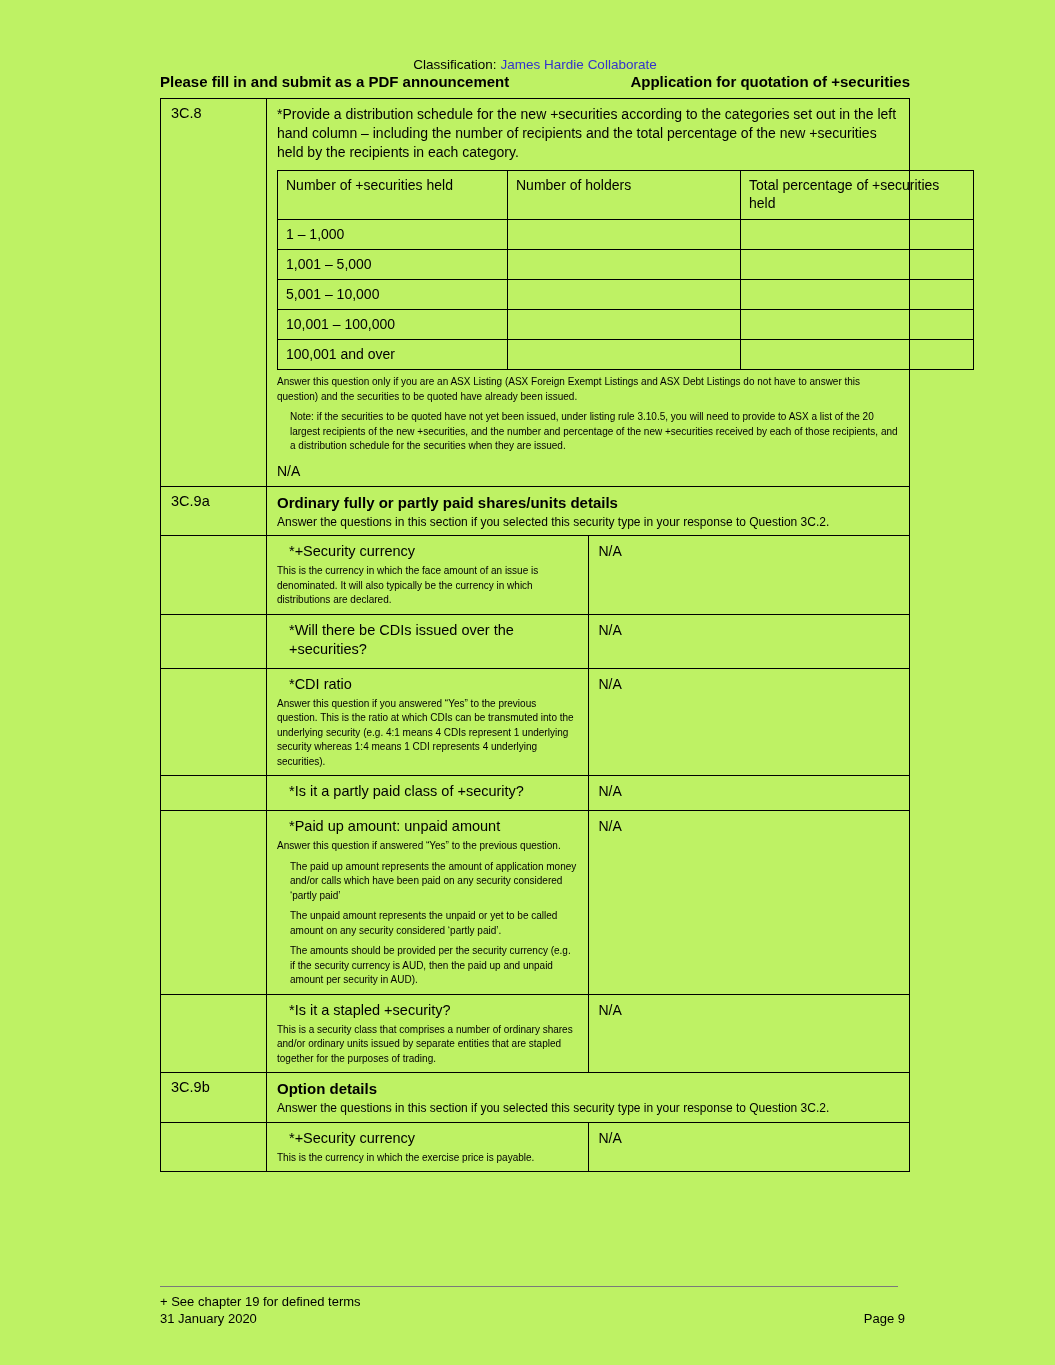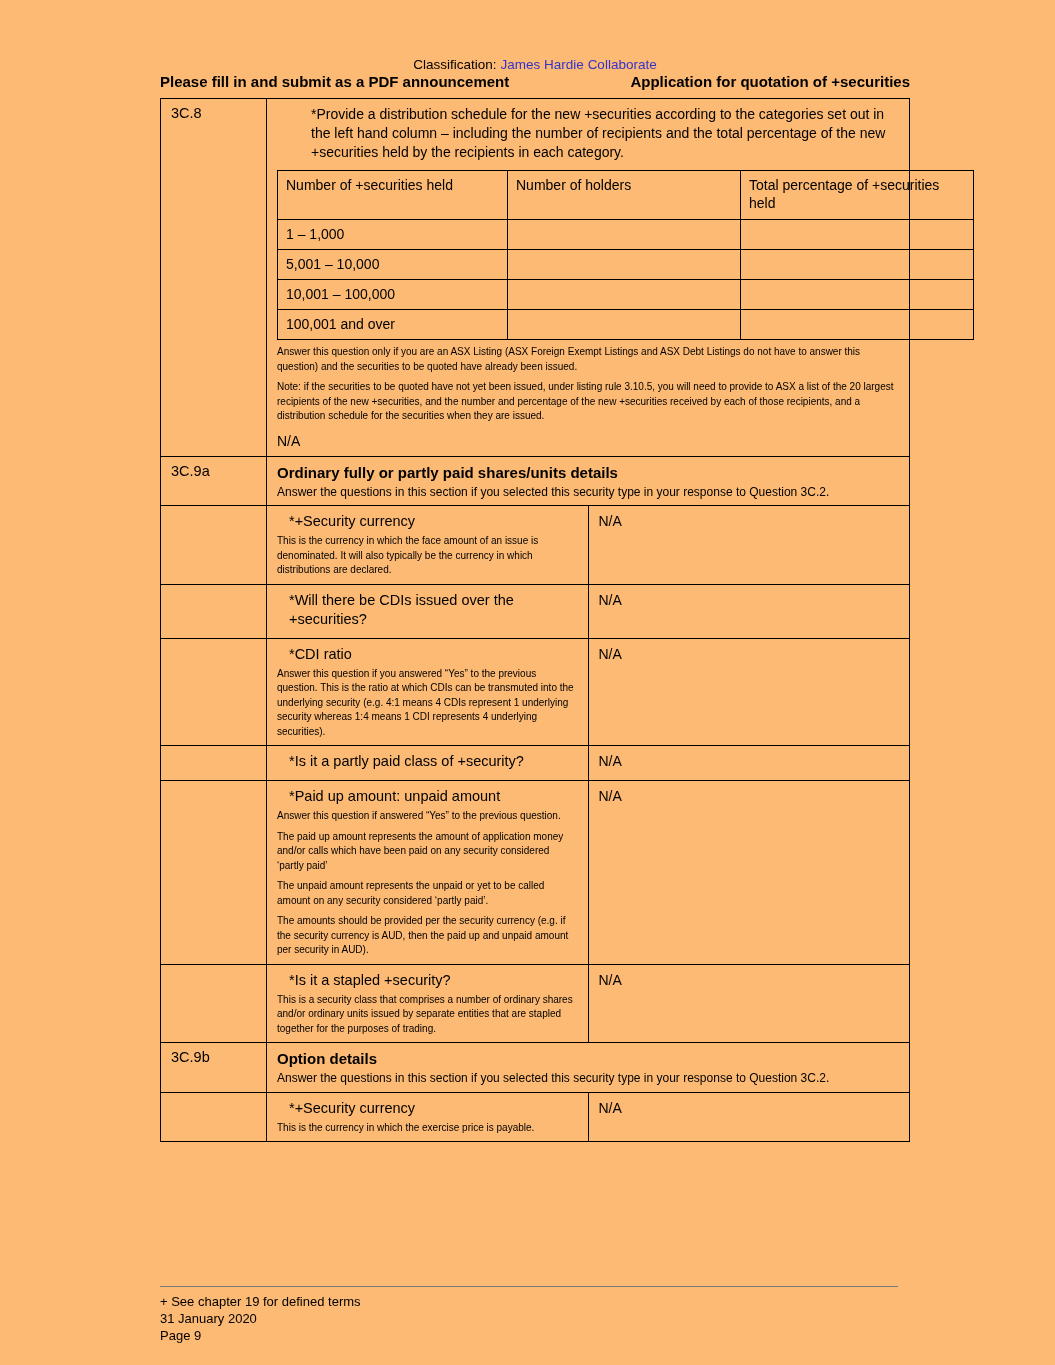--- a/index.html
+++ b/index.html
@@ -1,19 +1,19 @@
 <!DOCTYPE html>
 <html><head>
 <meta charset="utf-8">
 <style>
   html,body{margin:0;padding:0;background:#fff;}
   .page{
     position:relative;
     width:1055px;height:1365px;
-    background:#fdba74;
+    background:#bef264;
     font-family:"Liberation Sans","DejaVu Sans",sans-serif;
     color:#000;
     overflow:hidden;
   }
   .content{position:absolute;left:160px;top:0;width:750px;}
   
   .classification{
     padding-top:57px;
     text-align:center;
     font-size:13.5px;
@@ -31,24 +31,24 @@
     width:750px;margin-top:7px;
   }
   table.form td{
     border:1px solid #000;
     vertical-align:top;
     padding:6px 10px;
   }
   td.numcell{width:85px;font-size:14.5px;padding:6px 0 6px 10px;}
   td.qcell{width:332px;padding:6px 8px 6px 9px;}
   td.acell{width:333px;padding:6px 8px;}
-  .body-text{font-size:14px;line-height:19px;margin-left:34px;}
+  .body-text{font-size:14px;line-height:19px;}
   .q-title{font-size:14.5px;line-height:19px;margin:0 0 3px 12px;}
   .note{font-size:10px;line-height:14.5px;margin:3px 0 0 0;}
-  .note + .note{margin-top:6px;}
+  .note + .note{margin-top:6px;margin-left:13px;}
   .na{font-size:14px;line-height:18px;margin-top:8px;}
   .na-answer{font-size:14px;line-height:18px;}
   .sec-title{font-size:15px;font-weight:bold;line-height:19px;}
   .sec-sub{font-size:12px;line-height:14.5px;margin-top:3px;}
   
   table.dist{
     border-collapse:collapse;table-layout:fixed;
     width:645px;margin:8px 0 5px 0;
   }
   table.dist td{
@@ -59,21 +59,21 @@
   }
   table.dist td.c1{width:213px;}
   table.dist td.c2{width:216px;}
   table.dist td.c3{width:216px;}
   table.dist tr.hrow td{height:38px;}
   table.dist tr.drow td{height:19px;}
   
   .footer{position:absolute;left:160px;top:1266px;width:745px;margin-top:20px;}
   .footer-rule{border-top:1px solid #7a7a7a;width:738px;}
   .footer-line1{font-size:13px;line-height:17px;margin-top:6px;}
-  .footer-line2{display:flex;justify-content:space-between;font-size:13px;line-height:17px;flex-direction:column;}
+  .footer-line2{display:flex;justify-content:space-between;font-size:13px;line-height:17px;}
 </style>
 </head>
 <body>
 
 <div class="page">
   <div class="content">
 
     <div class="classification">
       <span>Classification:</span><span class="link">James Hardie Collaborate</span>
     </div>
@@ -96,20 +96,25 @@
               <td class="c1">Number of +securities held</td>
               <td class="c2">Number of holders</td>
               <td class="c3">Total percentage of +securities held</td>
             </tr>
             <tr class="drow">
               <td class="c1">1 – 1,000</td>
               <td class="c2"></td>
               <td class="c3"></td>
             </tr>
             <tr class="drow">
+              <td class="c1">1,001 – 5,000</td>
+              <td class="c2"></td>
+              <td class="c3"></td>
+            </tr>
+            <tr class="drow">
               <td class="c1">5,001 – 10,000</td>
               <td class="c2"></td>
               <td class="c3"></td>
             </tr>
             <tr class="drow">
               <td class="c1">10,001 – 100,000</td>
               <td class="c2"></td>
               <td class="c3"></td>
             </tr>
             <tr class="drow">

